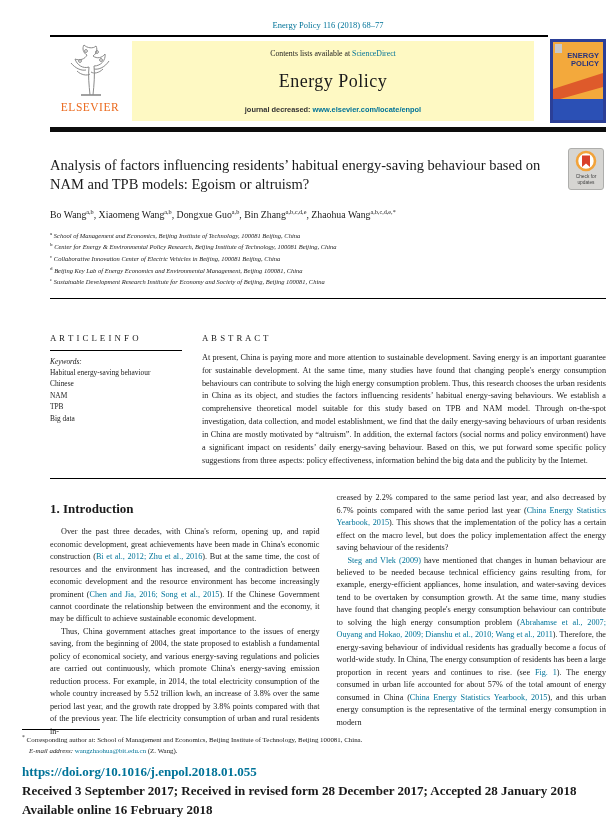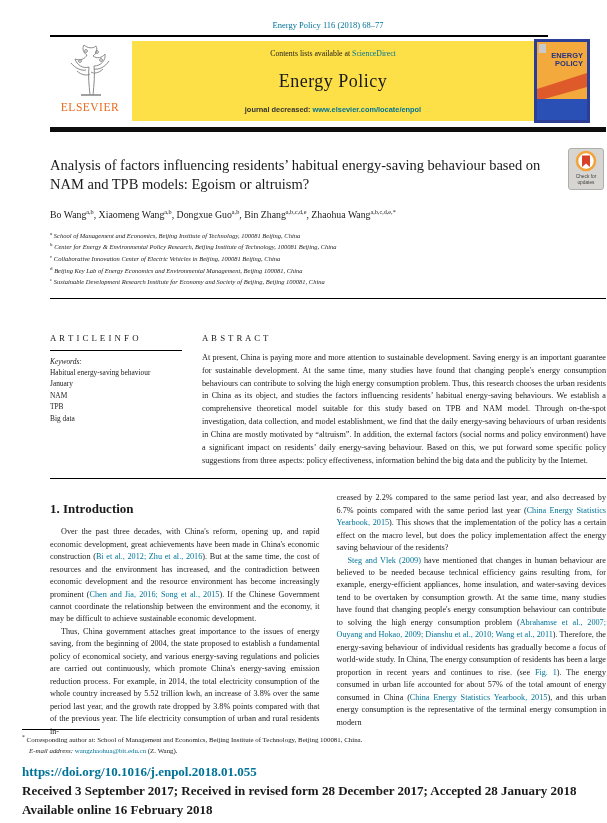--- a/index.html
+++ b/index.html
@@ -9,26 +9,26 @@
   .it{font-style:italic;}
 
   
   .journal-ref{padding-top:20px;text-align:center;font-size:8.5px;color:#007398;}
   .head-rule{height:1.5px;background:#000;margin:5px 0 0 22px;width:498px;}
 
   
   .banner{position:relative;margin:2px 22px 0;height:86px;}
   .elsevier-block{position:absolute;left:0;top:2px;width:80px;text-align:center;}
   .elsevier-word{font-size:11.5px;color:#eb6a1e;letter-spacing:0.5px;font-family:"Liberation Serif",serif;margin-top:-2px;}
-  .banner-center{position:absolute;left:82px;right:72px;top:2px;bottom:4px;background:#fde047;
+  .banner-center{position:absolute;left:82px;right:72px;top:2px;bottom:4px;background:#fef9c3;
                  display:flex;flex-direction:column;justify-content:space-between;text-align:center;padding:8px 4px 7px;box-sizing:border-box;}
   .contents-line{font-size:7.8px;}
   .banner-title{font-size:18px;letter-spacing:0.5px;}
   .homepage-line{font-family:"Liberation Sans",sans-serif;font-size:7.4px;font-weight:bold;color:#333;}
-  .cover{position:absolute;right:16px;top:0;width:56px;height:84px;}
+  .cover{position:absolute;right:0;top:0;width:56px;height:84px;}
 
   
   .black-bar{height:5px;background:#0d0d0d;margin:2px 22px 0;}
 
   
   .title-block{position:relative;margin:0 22px;padding-top:24px;}
   .article-title{font-size:14.5px;line-height:1.35;width:500px;}
   .check-badge{position:absolute;right:2px;top:16px;}
   .authors{margin-top:13px;font-size:9.8px;}
   .authors sup{font-size:6.2px;}
@@ -143,21 +143,21 @@
   </div>
 
   <div class="rule"></div>
 
   <div class="info-flex">
     <div class="info-col">
       <div class="sec-header">A R T I C L E   I N F O</div>
       <div class="info-rule"></div>
       <div class="kw-label">Keywords:</div>
       <div class="kw">Habitual energy-saving behaviour</div>
-      <div class="kw">January</div>
+      <div class="kw">Chinese</div>
       <div class="kw">NAM</div>
       <div class="kw">TPB</div>
       <div class="kw">Big data</div>
     </div>
     <div class="abs-col">
       <div class="sec-header">A B S T R A C T</div>
       <div class="abstract-text">At present, China is paying more and more attention to sustainable development. Saving energy is an important guarantee for sustainable development. At the same time, many studies have found that changing people's energy consumption behaviours can contribute to solving the high energy consumption problem. Thus, this research chooses the urban residents in China as its object, and studies the factors influencing residents’ habitual energy-saving behaviours. We establish a comprehensive theoretical model suitable for this study based on TPB and NAM model. Through on-the-spot investigation, data collection, and model establishment, we find that the daily energy-saving behaviours of urban residents in China are mostly motivated by “altruism”. In addition, the external factors (social norms and policy environment) have a significant impact on residents’ daily energy-saving behaviour. Based on this, we put forward some specific policy suggestions from three aspects: policy effectiveness, information behind the big data and the publicity by the Internet.</div>
     </div>
   </div>
 

